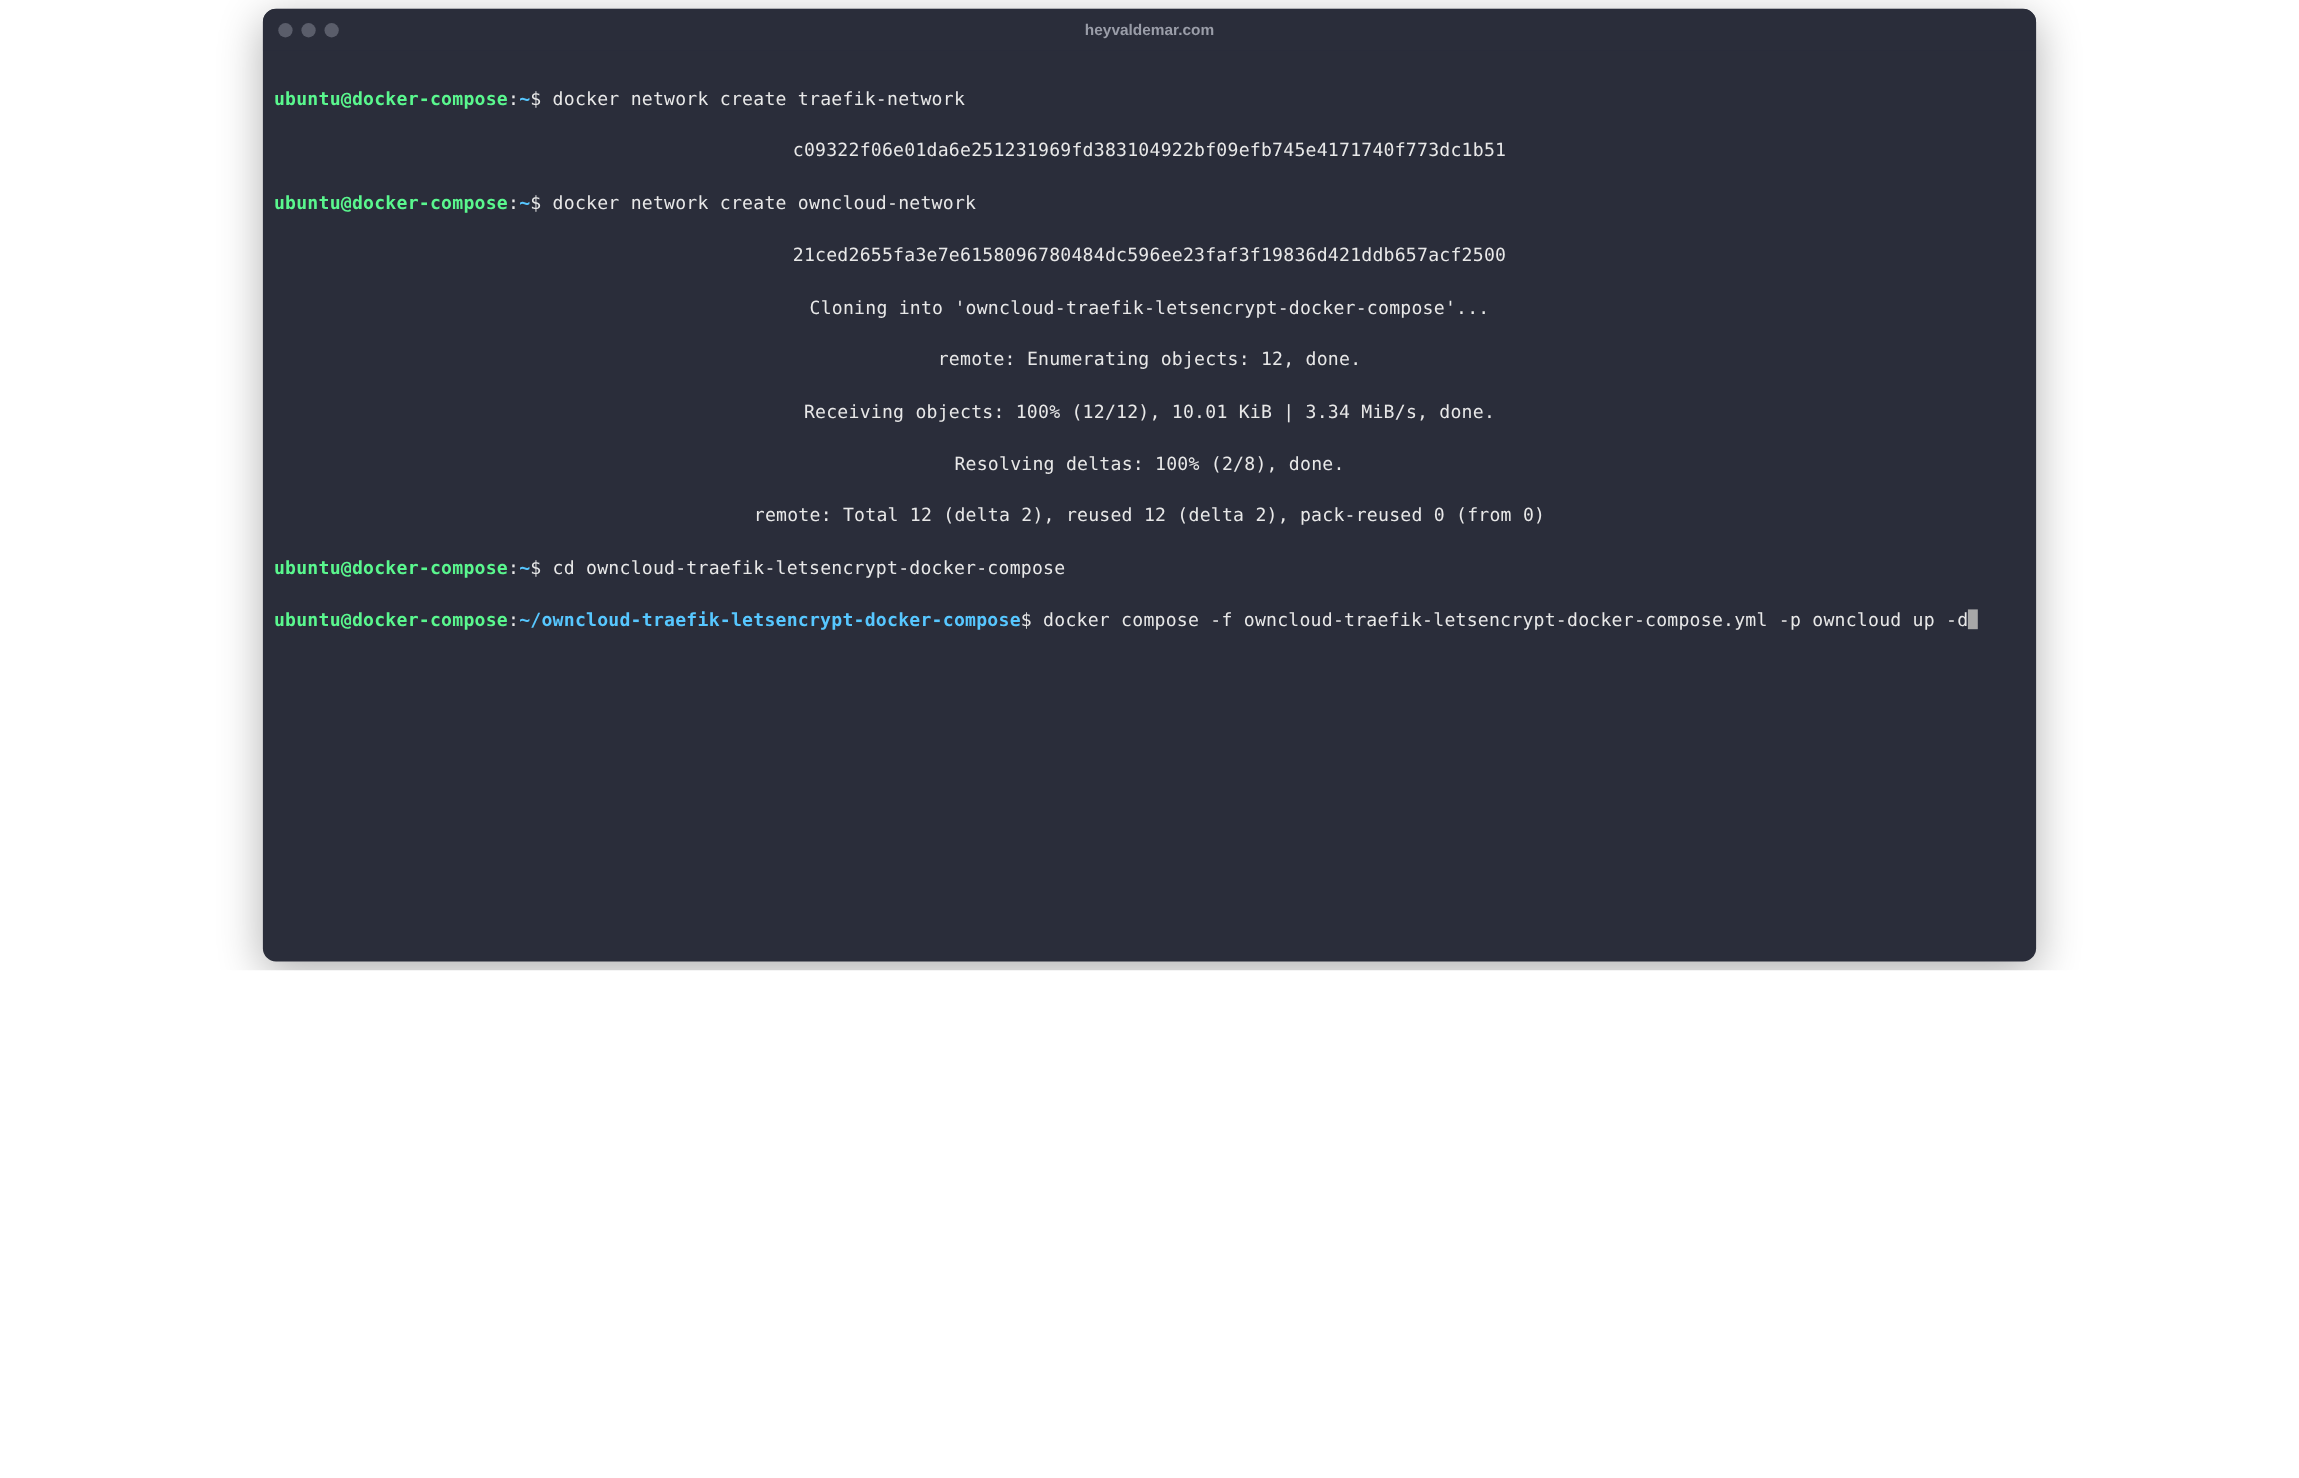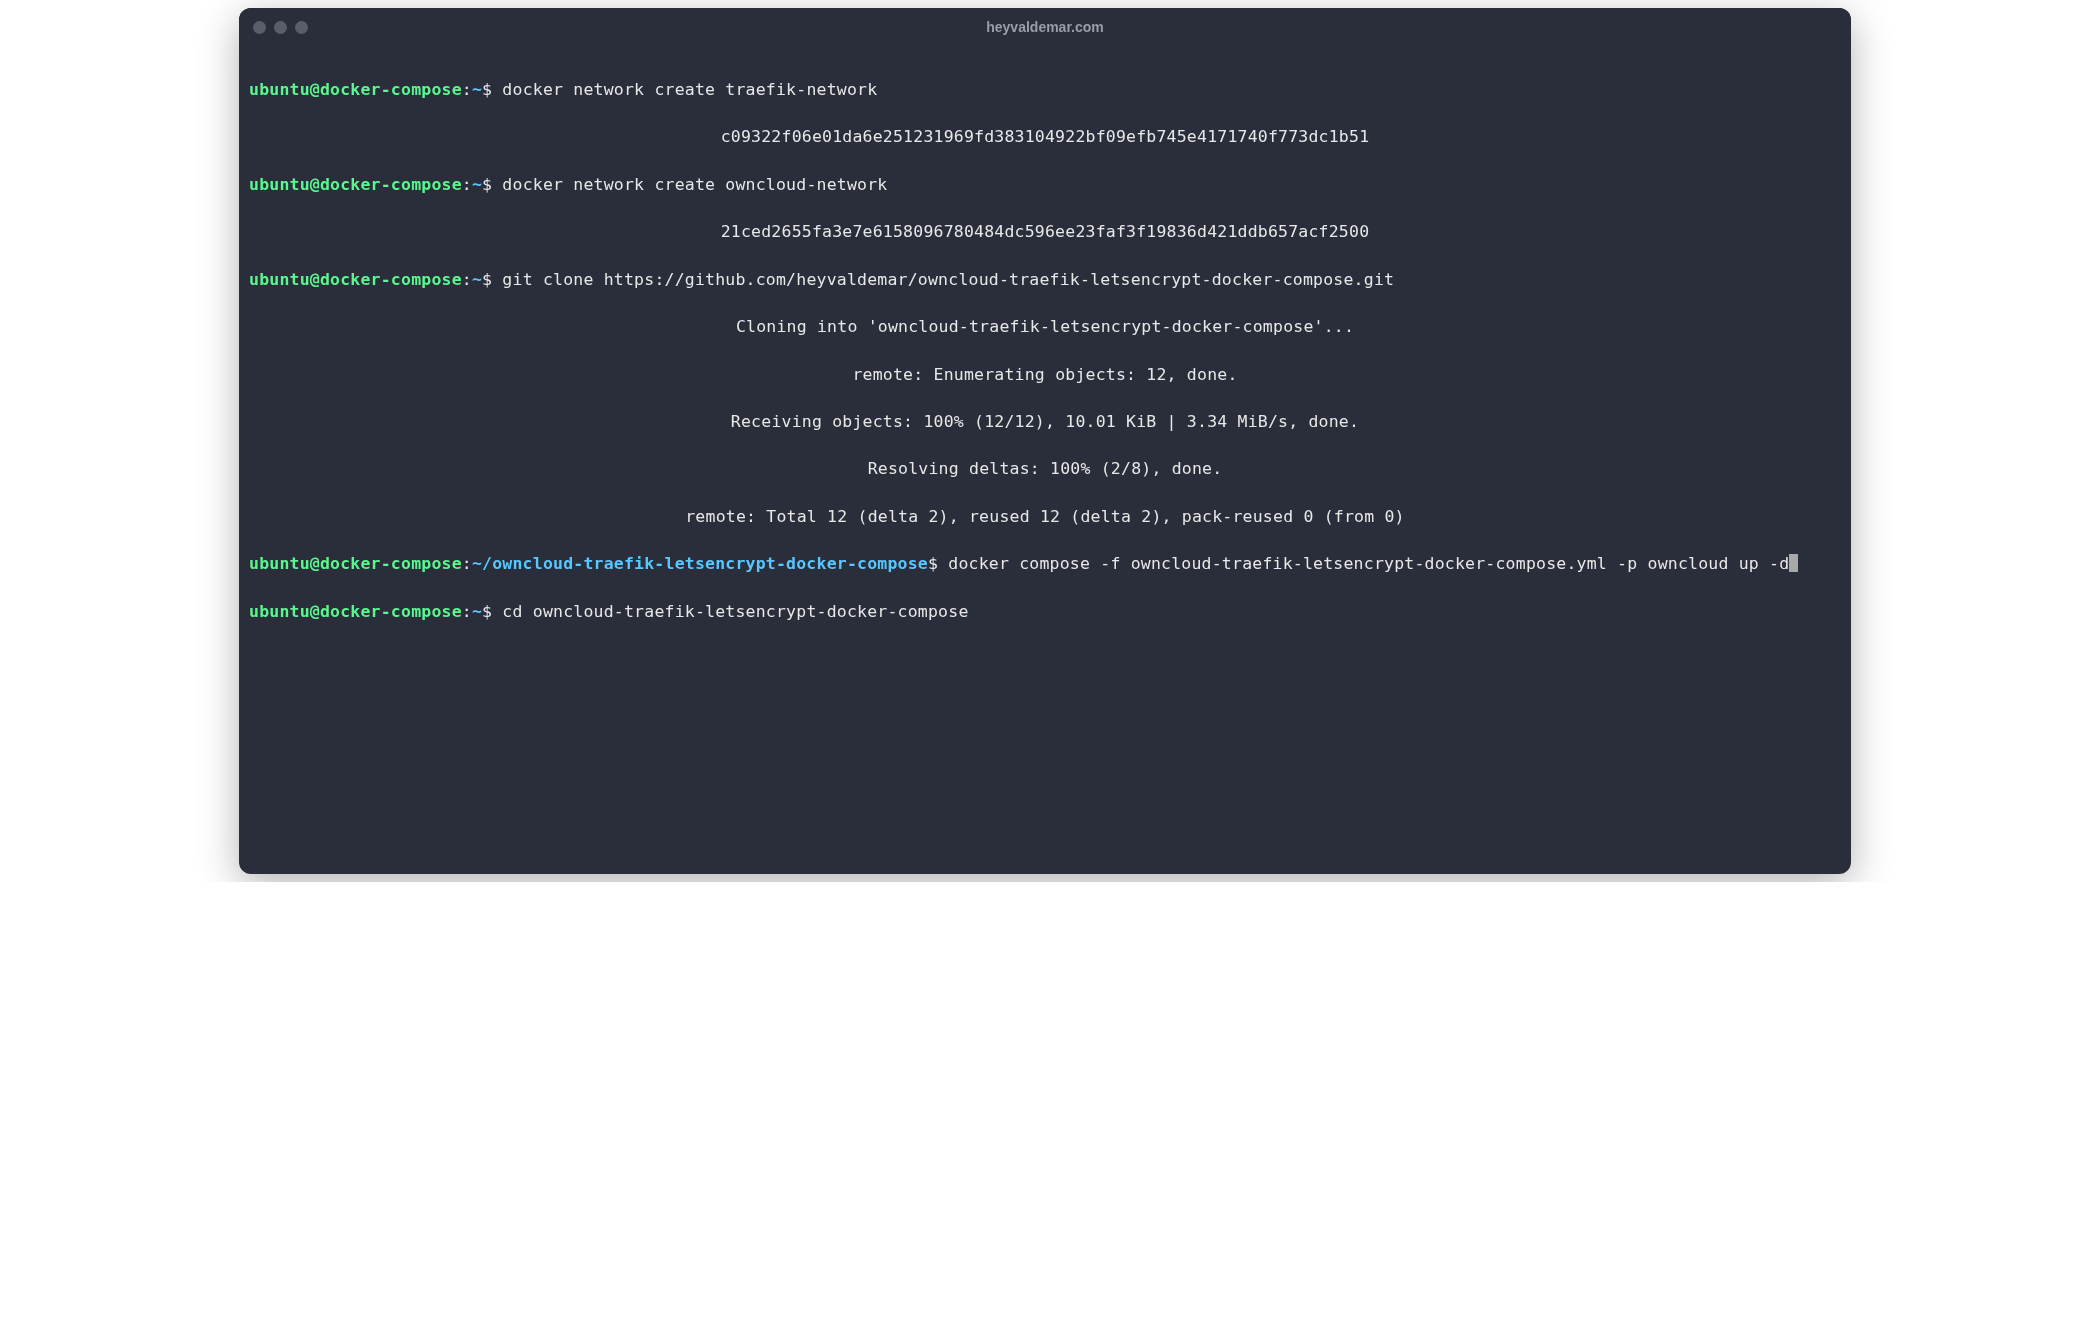--- a/index.html
+++ b/index.html
@@ -111,24 +111,23 @@
     <div class="window-title">heyvaldemar.com</div>
   </div>
 
   <div class="terminal-body">
     <div class="line"><span class="user-host">ubuntu@docker-compose</span><span class="colon">:</span><span class="path">~</span><span class="dollar">$</span><span class="cmd"> docker network create traefik-network</span></div>
     <div class="line output">c09322f06e01da6e251231969fd383104922bf09efb745e4171740f773dc1b51</div>
 
     <div class="line"><span class="user-host">ubuntu@docker-compose</span><span class="colon">:</span><span class="path">~</span><span class="dollar">$</span><span class="cmd"> docker network create owncloud-network</span></div>
     <div class="line output">21ced2655fa3e7e6158096780484dc596ee23faf3f19836d421ddb657acf2500</div>
 
-    <div class="line"><span class="user-host">ubuntu@docker-compose</span><span class="colon">:</span><span class="path">~</span><span class="dollar">$</span><span class="cmd"> git clone https://github.com/heyvaldemar/owncloud-traefik-letsencrypt-docker-compose.git</span></div>
     <div class="line output">Cloning into 'owncloud-traefik-letsencrypt-docker-compose'...</div>
     <div class="line output">remote: Enumerating objects: 12, done.</div>
     <div class="line output">Receiving objects: 100% (12/12), 10.01 KiB | 3.34 MiB/s, done.</div>
     <div class="line output">Resolving deltas: 100% (2/8), done.</div>
     <div class="line output">remote: Total 12 (delta 2), reused 12 (delta 2), pack-reused 0 (from 0)</div>
 
+    <div class="line"><span class="user-host">ubuntu@docker-compose</span><span class="colon">:</span><span class="path">~</span><span class="dollar">$</span><span class="cmd"> cd owncloud-traefik-letsencrypt-docker-compose</span></div>
+
     <div class="line"><span class="user-host">ubuntu@docker-compose</span><span class="colon">:</span><span class="path">~/owncloud-traefik-letsencrypt-docker-compose</span><span class="dollar">$</span><span class="cmd"> docker compose -f owncloud-traefik-letsencrypt-docker-compose.yml -p owncloud up -d</span><span class="cursor"></span></div>
-
-    <div class="line"><span class="user-host">ubuntu@docker-compose</span><span class="colon">:</span><span class="path">~</span><span class="dollar">$</span><span class="cmd"> cd owncloud-traefik-letsencrypt-docker-compose</span></div>
   </div>
 </div>
 
 </body></html>

